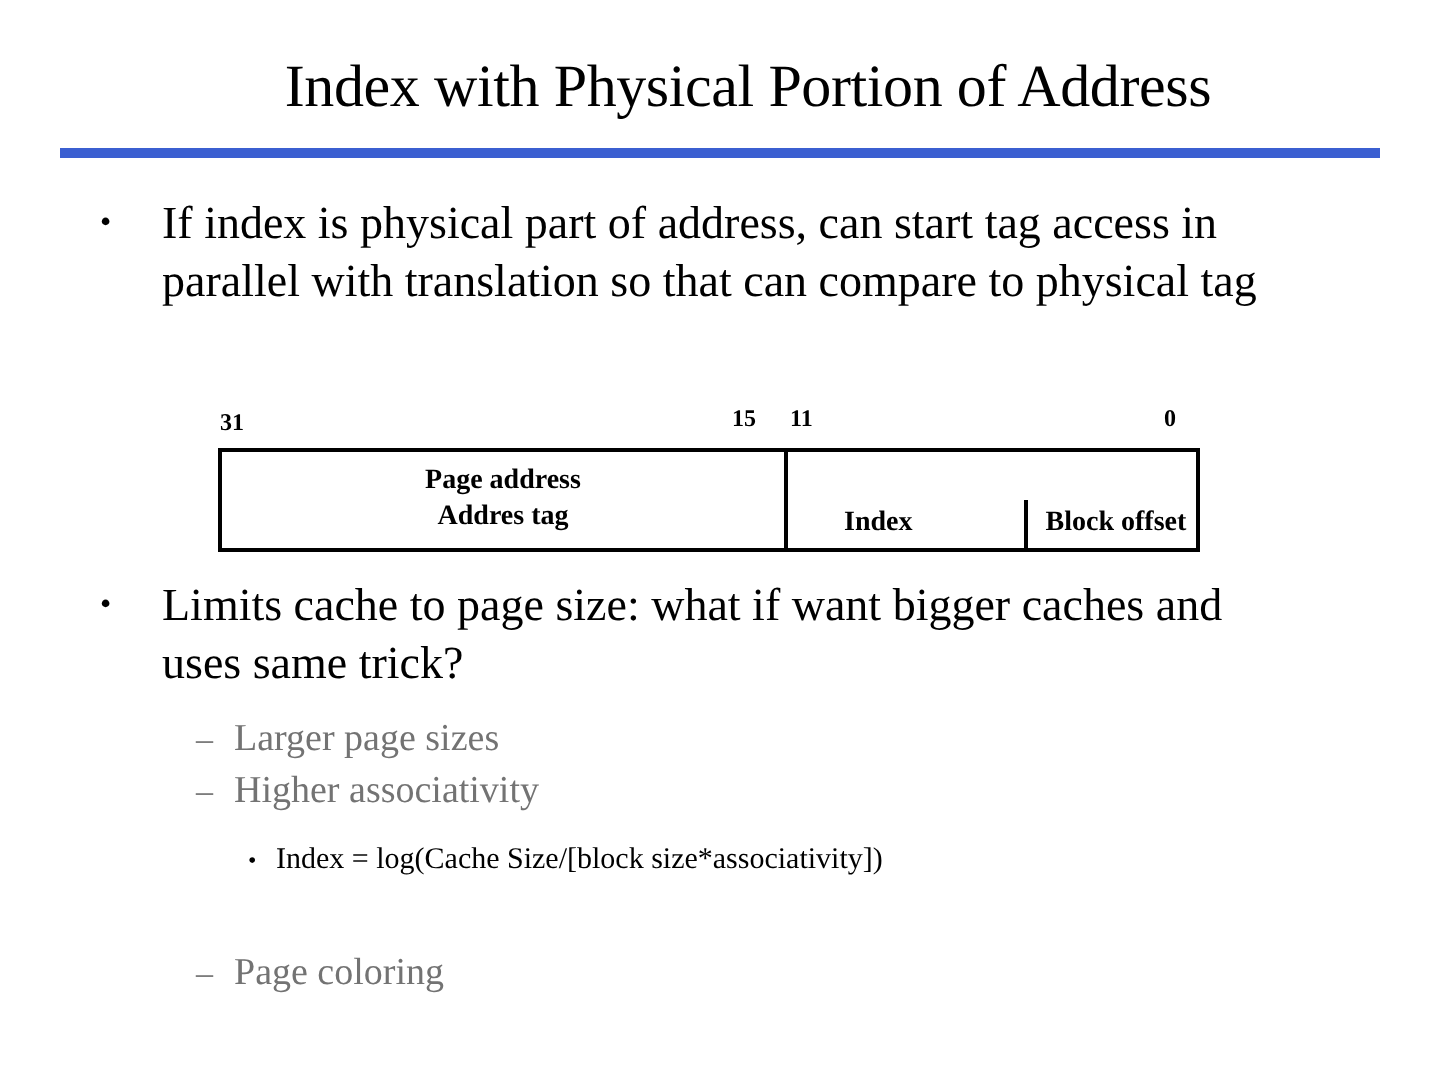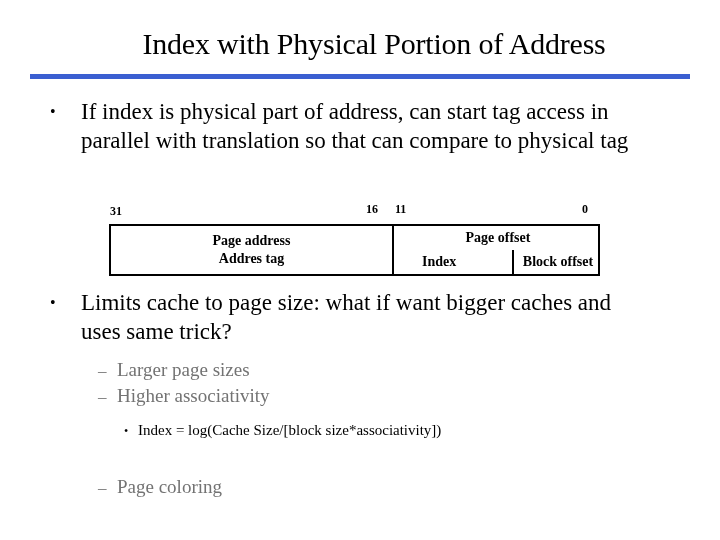--- a/index.html
+++ b/index.html
@@ -203,33 +203,32 @@
 <div id="title-rule"></div>
 
 <div class="bullet-l1" id="bullet-1">
   <span class="marker">•</span>
   <span class="text">If index is physical part of address, can start tag access in parallel with translation so that can compare to physical tag</span>
 </div>
 
 <div id="address-diagram">
 
   <span class="bitlabel" id="bit-31">31</span>
-  <span class="bitlabel" id="bit-12">16</span>
+  <span class="bitlabel" id="bit-12">15</span>
   <span class="bitlabel" id="bit-11">11</span>
   <span class="bitlabel" id="bit-0">0</span>
 
   <div id="addr-boxes">
 
     <div class="addr-field" id="field-page-address">
       <span class="addr-text">Page address</span>
       <span class="addr-text">Addres tag</span>
     </div>
 
     <div class="addr-field" id="field-page-offset">
-      <span class="addr-text" id="page-offset-title">Page offset</span>
       <div id="page-offset-sub">
         <div id="sub-index">
           <span class="addr-text">Index</span>
         </div>
         <div id="sub-block-offset">
           <span class="addr-text">Block offset</span>
         </div>
       </div>
     </div>
 

